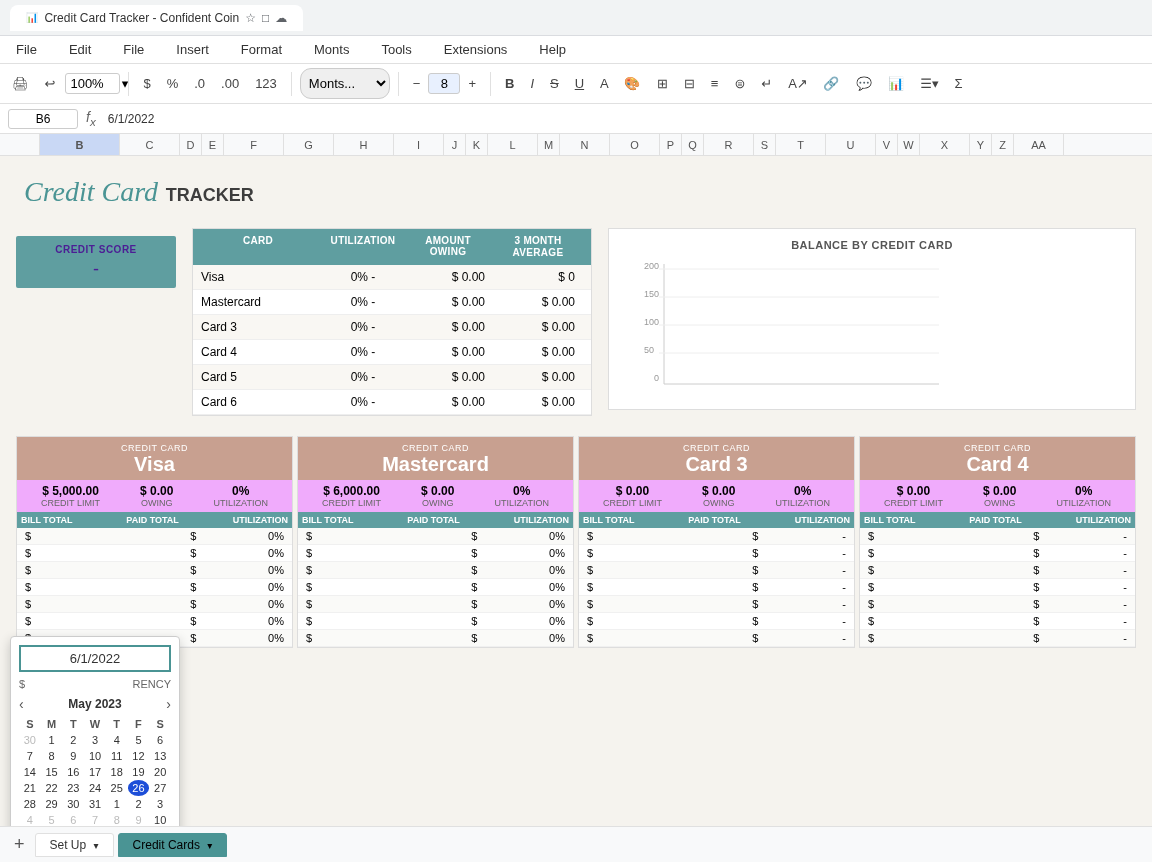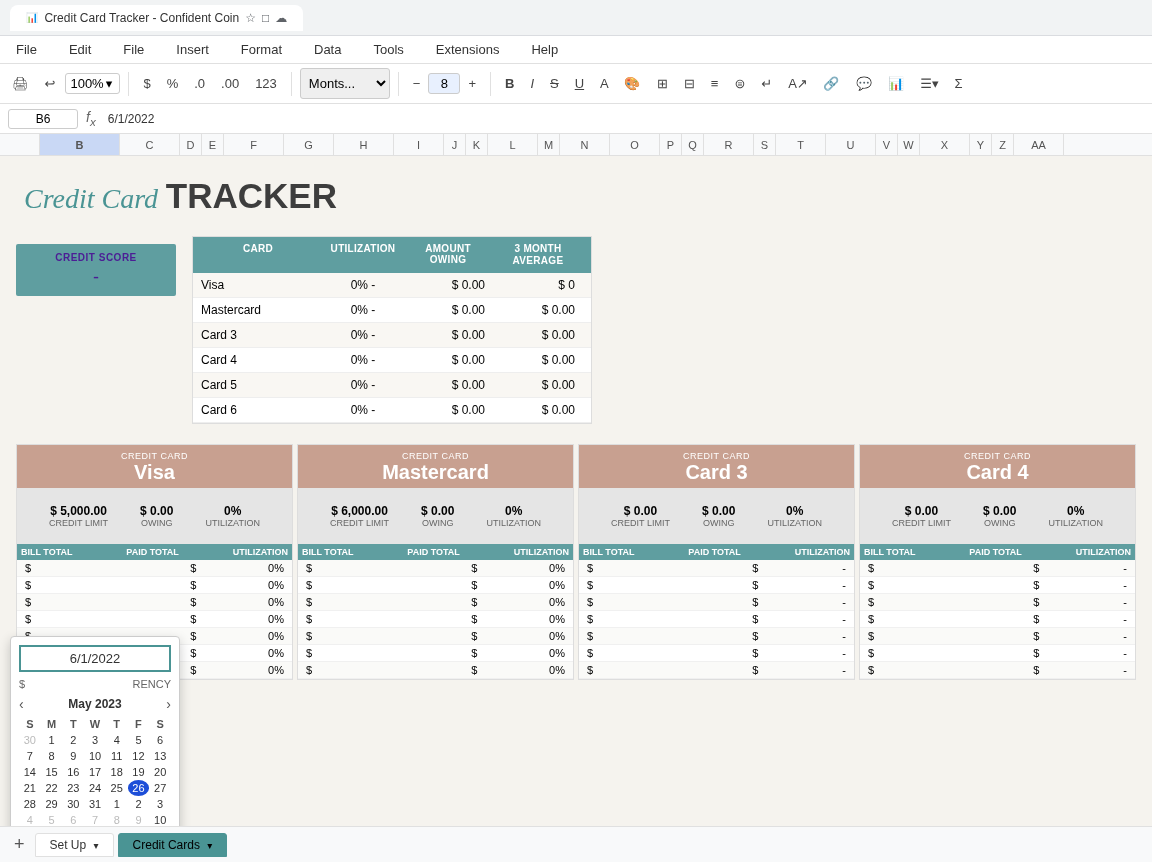--- a/index.html
+++ b/index.html
@@ -77,21 +77,21 @@
       width: 32px;
       text-align: center;
       border: 1px solid #ccc;
       border-radius: 3px;
       padding: 2px 4px;
       font-size: 13px;
       background: #e8f0fe;
     }
     .font-select {
       border: 1px solid #ccc;
-      border-radius: 3px;
+      border-radius: 11px;
       padding: 6px 4px;
       font-size: 13px;
       width: 90px;
     }
     .zoom-select {
       border: 1px solid #ccc;
       border-radius: 3px;
       padding: 2px 4px;
       font-size: 13px;
       width: 55px;
@@ -166,21 +166,21 @@
     }
 
     .tracker-title {
       font-size: 28px;
       font-weight: normal;
       color: #2d2d2d;
       margin-bottom: 20px;
       margin-left: 8px;
     }
     .tracker-title .cursive { font-family: Georgia, serif; font-style: italic; color: #4a9494; }
-    .tracker-title .bold { font-weight: bold; font-family: Arial, sans-serif; font-size: 35px; text-transform: uppercase; color: #3d3d3d; }
+    .tracker-title .bold { font-weight: bold; font-family: Arial, sans-serif; font-size: 18px; text-transform: uppercase; color: #3d3d3d; }
 
     
     .summary-section {
       display: flex;
       gap: 16px;
       margin-bottom: 20px;
       align-items: flex-start;
     }
 
     .total-owing-box {
@@ -315,22 +315,22 @@
       text-transform: uppercase;
       letter-spacing: 0.5px;
     }
     .cc-header-name {
       font-size: 20px;
       font-weight: bold;
     }
     .cc-header-details {
       display: flex;
       justify-content: space-around;
-      background: #e5e5e5;
-      padding: 16px;
+      background: #f0abfc;
+      padding: 4px;
       font-size: 10px;
       align-items: flex-end;
     }
     .cc-detail-item { text-align: center; }
     .cc-detail-value { font-size: 12px; font-weight: bold; }
     .cc-detail-label { font-size: 9px; color: #666; text-transform: uppercase; }
     .cc-table-header {
       background: #5f9ea0;
       color: white;
       display: flex;
@@ -455,30 +455,30 @@
     <span class="tab-cloud">☁</span>
   </div>
 </div>
 
 <div class="menu-bar">
   <span class="menu-item">File</span>
   <span class="menu-item">Edit</span>
   <span class="menu-item">File</span>
   <span class="menu-item">Insert</span>
   <span class="menu-item">Format</span>
-  <span class="menu-item">Data</span>
+  <span class="menu-item">Monts</span>
   <span class="menu-item">Tools</span>
   <span class="menu-item">Extensions</span>
   <span class="menu-item">Help</span>
 </div>
 
 <div class="toolbar">
   <button class="toolbar-btn">🖨</button>
   <button class="toolbar-btn">↩</button>
-  <div class="zoom-select" style="display:flex;align-items:center;gap:2px;font-size:13px;border:1px solid #ccc;border-radius:3px;padding:2px 4px;cursor:pointer;">
+  <div class="zoom-select" style="display:flex;align-items:center;gap:18px;font-size:13px;border:1px solid #ccc;border-radius:3px;padding:2px 4px;cursor:pointer;">
     <span>100%</span>
     <span>▾</span>
   </div>
   <div class="toolbar-separator"></div>
   <button class="toolbar-btn">$</button>
   <button class="toolbar-btn">%</button>
   <button class="toolbar-btn">.0</button>
   <button class="toolbar-btn">.00</button>
   <button class="toolbar-btn">123</button>
   <div class="toolbar-separator"></div>
@@ -608,20 +608,42 @@
   </div>
               <div class="card-table-row">
     <div class="td td-card">Card 6</div>
     <div class="td td-util">0% -</div>
     <div class="td td-amount">$ 0.00</div>
     <div class="td td-3month">$ 0.00</div>
   </div>
             </div>
         </div>
 
+        <div class="balance-chart">
+          <div class="balance-chart-title">BALANCE BY CREDIT CARD</div>
+          <div class="chart-area">
+
+            <svg width="100%" height="140">
+
+              <text x="25" y="10" font-size="9" fill="#999">200</text>
+              <text x="25" y="38" font-size="9" fill="#999">150</text>
+              <text x="25" y="66" font-size="9" fill="#999">100</text>
+              <text x="25" y="94" font-size="9" fill="#999">50</text>
+              <text x="35" y="122" font-size="9" fill="#999">0</text>
+
+              <line x1="45" y1="5" x2="45" y2="125" stroke="#ccc" stroke-width="1"></line>
+              <line x1="45" y1="125" x2="320" y2="125" stroke="#ccc" stroke-width="1"></line>
+
+              <line x1="40" y1="10" x2="320" y2="10" stroke="#eee" stroke-width="1"></line>
+              <line x1="40" y1="38" x2="320" y2="38" stroke="#eee" stroke-width="1"></line>
+              <line x1="40" y1="66" x2="320" y2="66" stroke="#eee" stroke-width="1"></line>
+              <line x1="40" y1="94" x2="320" y2="94" stroke="#eee" stroke-width="1"></line>
+            </svg>
+          </div>
+        </div>
       </div>
 
       <div class="cards-section" id="credit-cards-section">
           <div class="credit-card-panel">
     <div class="cc-header">
       <div class="cc-header-label">CREDIT CARD</div>
       <div class="cc-header-name">Visa</div>
     </div>
     <div class="cc-header-details">
       <div class="cc-detail-item">

